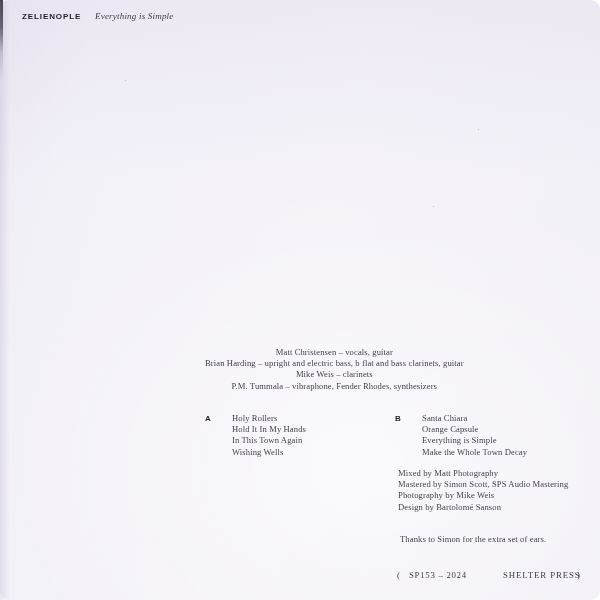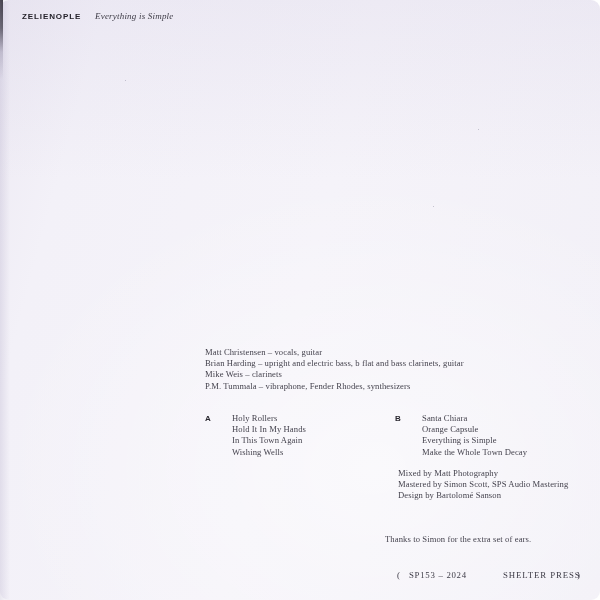--- a/index.html
+++ b/index.html
@@ -87,20 +87,21 @@
     font-size: 8.6px;
     line-height: 11.2px;
     letter-spacing: 0.1px;
     white-space: nowrap;
   }
 
   .lineup {
     position: absolute;
     left: 205px;
     top: 347px;
+    text-align: center;
   }
 
   .tracklist {
     position: absolute;
     left: 205px;
     top: 413px;
   }
   .side {
     position: absolute;
     top: 0;
@@ -123,21 +124,21 @@
     top: 0;
   }
 
   .production {
     position: absolute;
     left: 398px;
     top: 468px;
   }
   .thanks-line {
     position: absolute;
-    left: 385px;
+    left: 400px;
     top: 534px;
   }
 
   .footer {
     position: absolute;
     left: 0;
     top: 570px;
     width: 600px;
     height: 14px;
     font-size: 8.8px;
@@ -189,20 +190,21 @@
         <div class="textline">Orange Capsule</div>
         <div class="textline">Everything is Simple</div>
         <div class="textline">Make the Whole Town Decay</div>
       </div>
     </div>
   </div>
 
   <div class="production">
     <div class="textline">Mixed by Matt Photography</div>
     <div class="textline">Mastered by Simon Scott, SPS Audio Mastering</div>
+    <div class="textline">Photography by Mike Weis</div>
     <div class="textline">Design by Bartolomé Sanson</div>
   </div>
 
   <div class="thanks-line textline">Thanks to Simon for the extra set of ears.</div>
 
   <div class="footer">
     <span class="paren-open">(</span>
     <span class="catalog">SP153 – 2024</span>
     <span class="label-name">SHELTER PRESS</span>
     <span class="paren-close">)</span>

